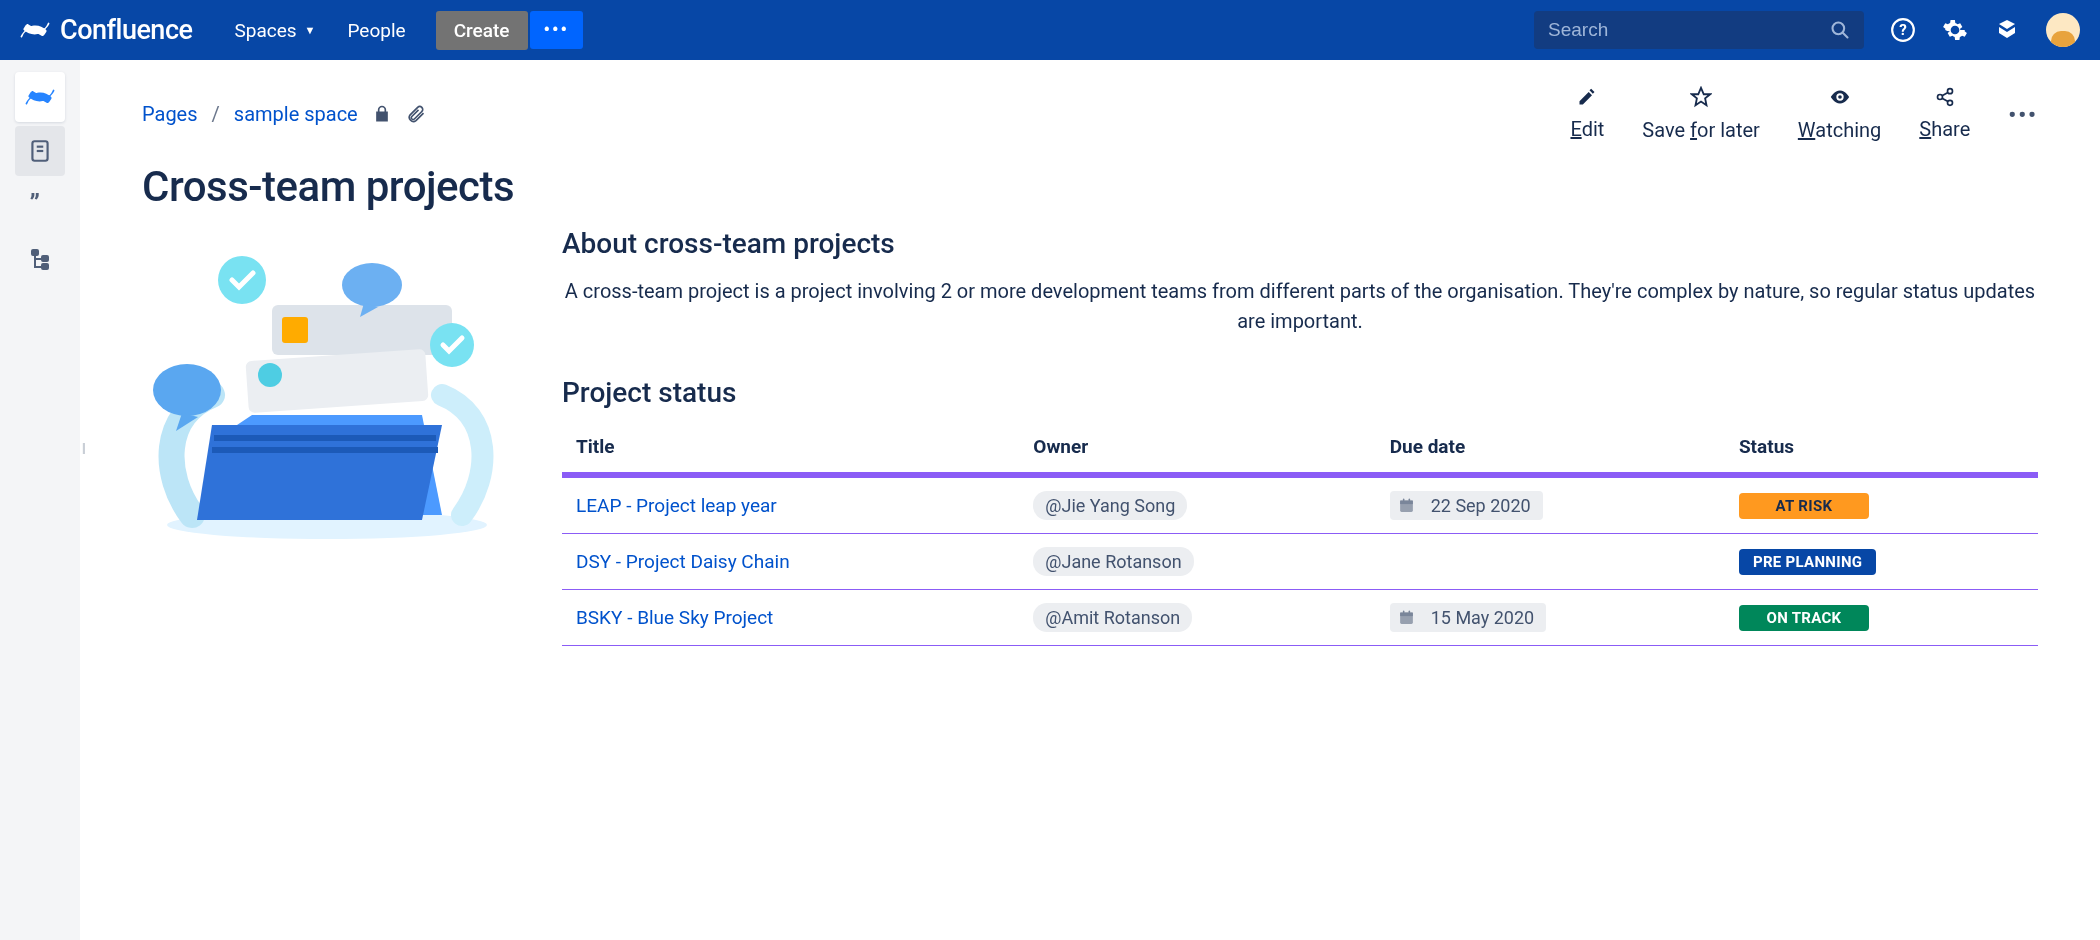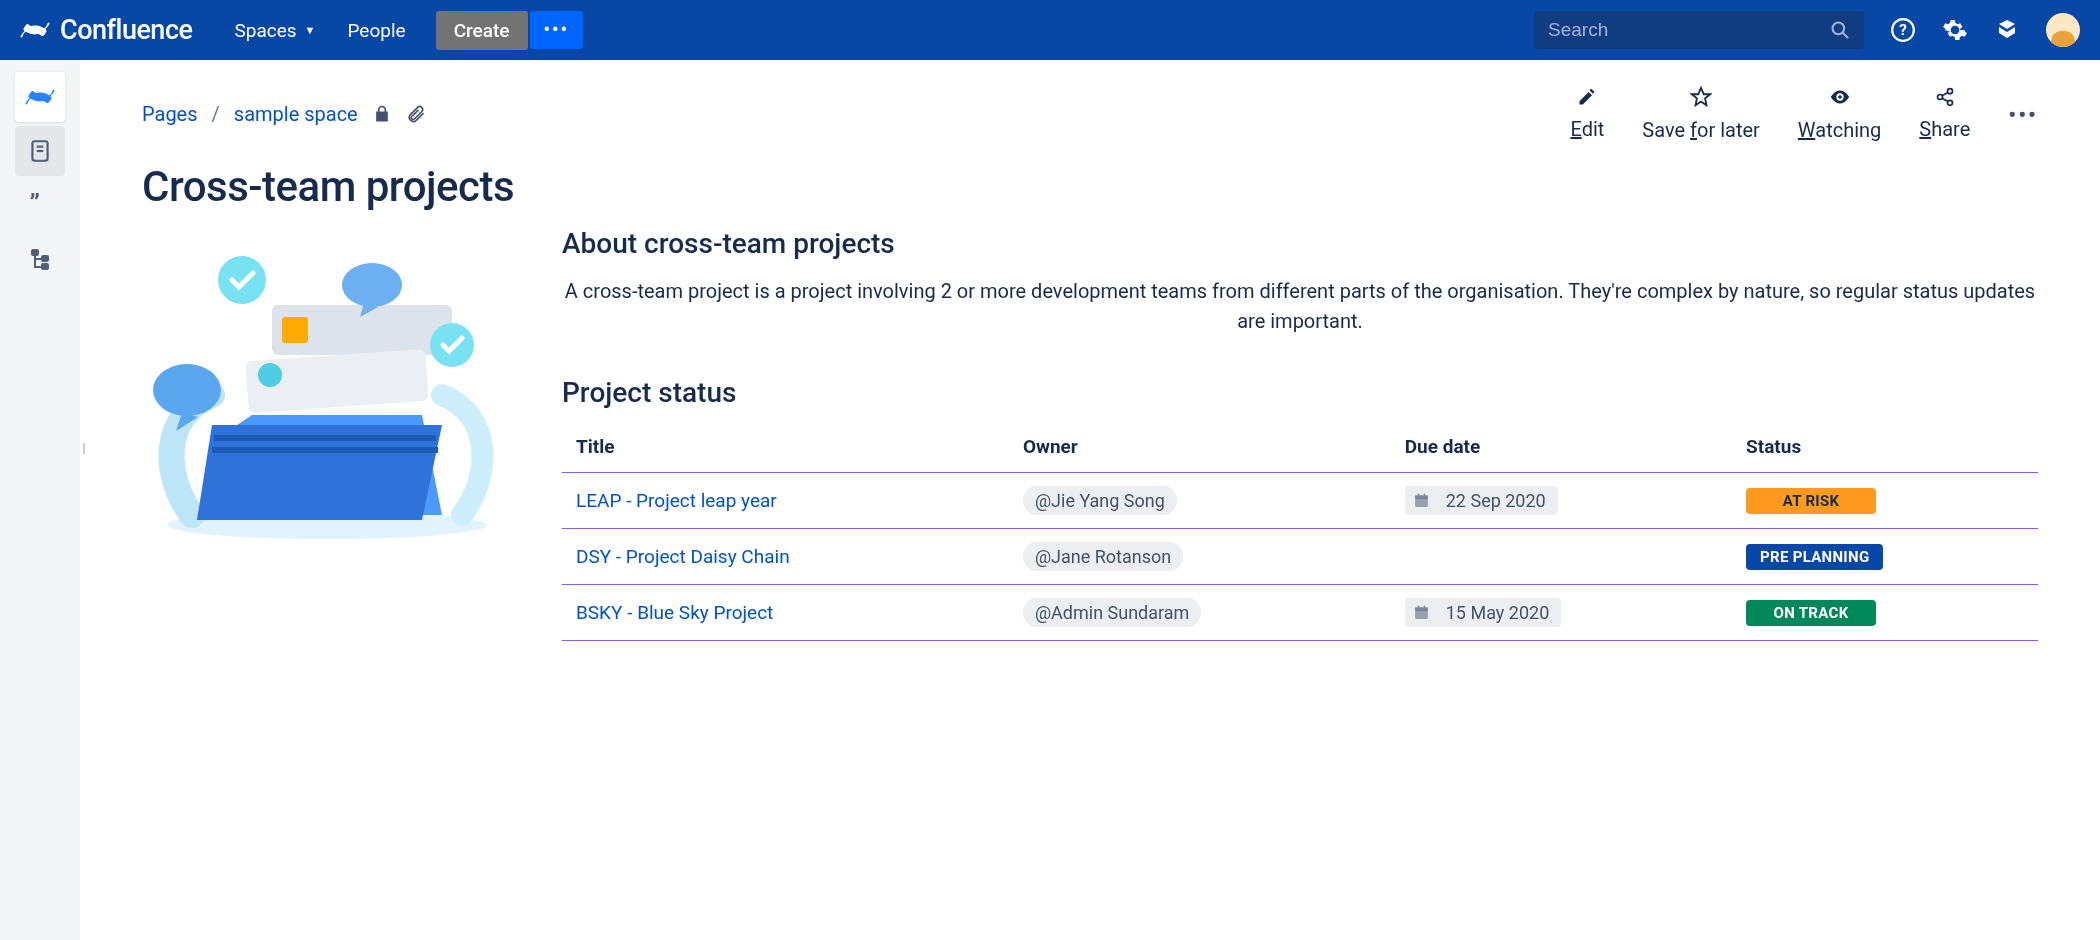--- a/index.html
+++ b/index.html
@@ -49,21 +49,21 @@
     
     .page-body { display: flex; gap: 30px; }
     .illus-col { flex: 0 0 390px; padding-top: 8px; }
     .illus { width: 370px; height: 310px; position: relative; }
     .main-col { flex: 1; }
     .h2 { font-size: 28px; font-weight: 500; color: #172b4d; margin-bottom: 16px; }
     .para { font-size: 20px; color: #172b4d; line-height: 1.5; margin-bottom: 40px; text-align: center; }
 
     
     table { width: 100%; border-collapse: collapse; }
-    th { text-align: left; font-size: 19px; font-weight: 700; color: #172b4d; padding: 10px 14px 14px; border-bottom: 1px solid #8b5cf6; }
+    th { text-align: left; font-size: 19px; font-weight: 700; color: #172b4d; padding: 10px 14px 14px; border-bottom: 6px solid #8b5cf6; }
     td { padding: 13px 14px; border-bottom: 1px solid #8b5cf6; font-size: 19px; vertical-align: middle; }
     .proj-link { color: #0052cc; cursor: pointer; }
     .mention { background: #eceef1; border-radius: 14px; padding: 4px 12px; color: #42526e; font-size: 18px; cursor: pointer; display: inline-block; }
     .date-chip { background: #eceef1; border-radius: 4px; padding: 4px 12px 4px 8px; color: #42526e; font-size: 18px; display: inline-flex; align-items: center; gap: 16px; }
     .cal-icon { width: 17px; height: 17px; }
     .status-lozenge { border-radius: 4px; padding: 4px 14px; font-size: 15px; font-weight: 700; letter-spacing: 0.3px; display: inline-block; text-align: center; min-width: 130px; }
     .status-at-risk { background: #ff991f; color: #172b4d; }
     .status-pre-planning { background: #0747a6; color: #fff; }
     .status-on-track { background: #00875a; color: #fff; }
   </style>
@@ -272,21 +272,21 @@
                 <td><span class="status-lozenge status-at-risk">AT RISK</span></td>
               </tr>
               <tr>
                 <td><span class="proj-link">DSY - Project Daisy Chain</span></td>
                 <td><span class="mention">@Jane Rotanson</span></td>
                 <td></td>
                 <td><span class="status-lozenge status-pre-planning">PRE PLANNING</span></td>
               </tr>
               <tr>
                 <td><span class="proj-link">BSKY - Blue Sky Project</span></td>
-                <td><span class="mention">@Admin Sundaram</span></td>
+                <td><span class="mention">@Amit Rotanson</span></td>
                 <td><span class="date-chip">
                     <svg class="cal-icon" viewBox="0 0 24 24" fill="#97a0af">
                       <rect x="3" y="5" width="18" height="16" rx="2"></rect>
                       <rect x="3" y="5" width="18" height="5" fill="#7a869a"></rect>
                       <rect x="7" y="2" width="2" height="5" rx="1" fill="#7a869a"></rect>
                       <rect x="15" y="2" width="2" height="5" rx="1" fill="#7a869a"></rect>
                     </svg>
                     <span>15 May 2020</span>
                   </span></td>
                 <td><span class="status-lozenge status-on-track">ON TRACK</span></td>

